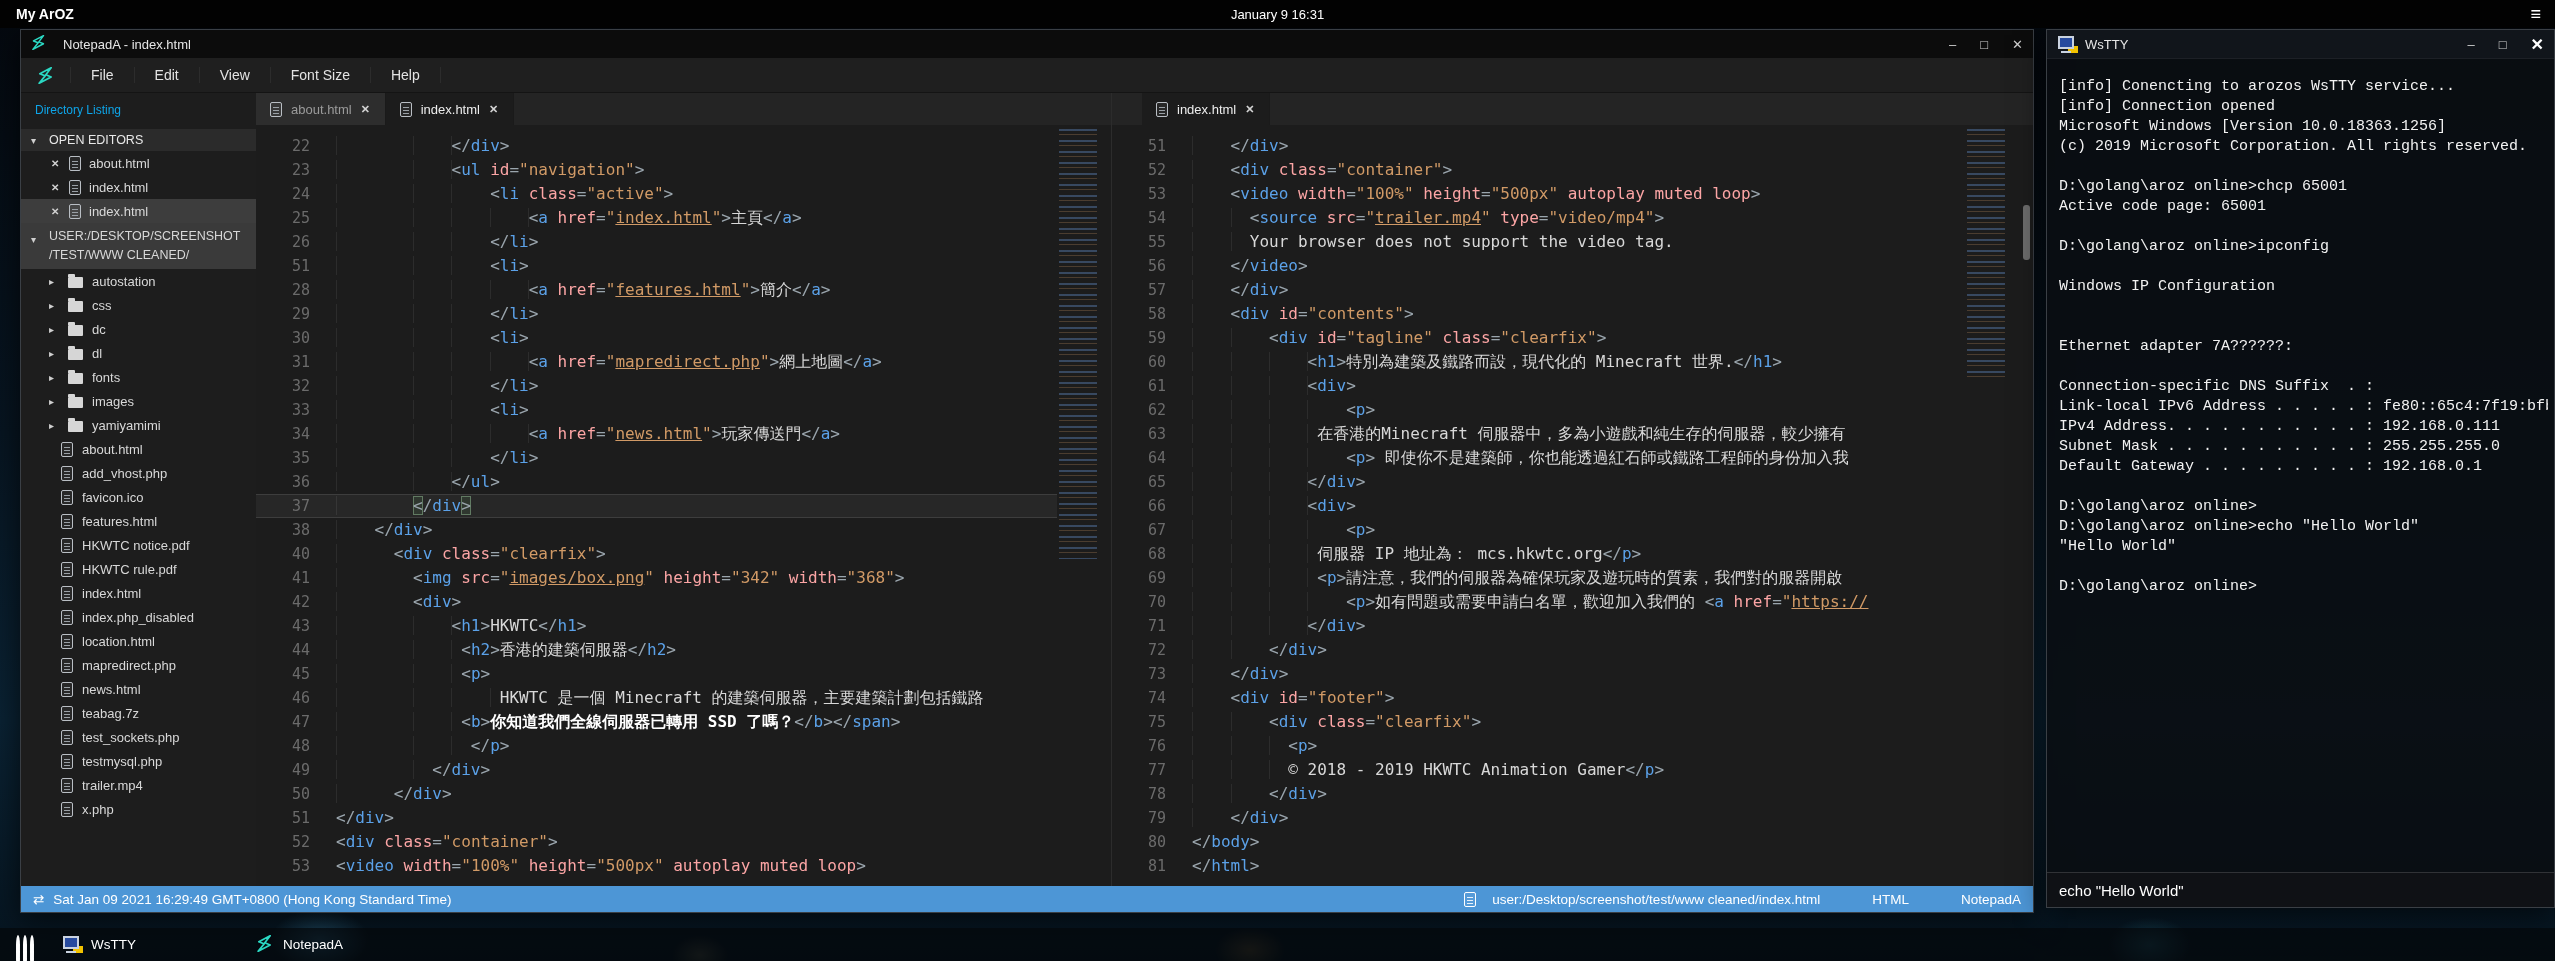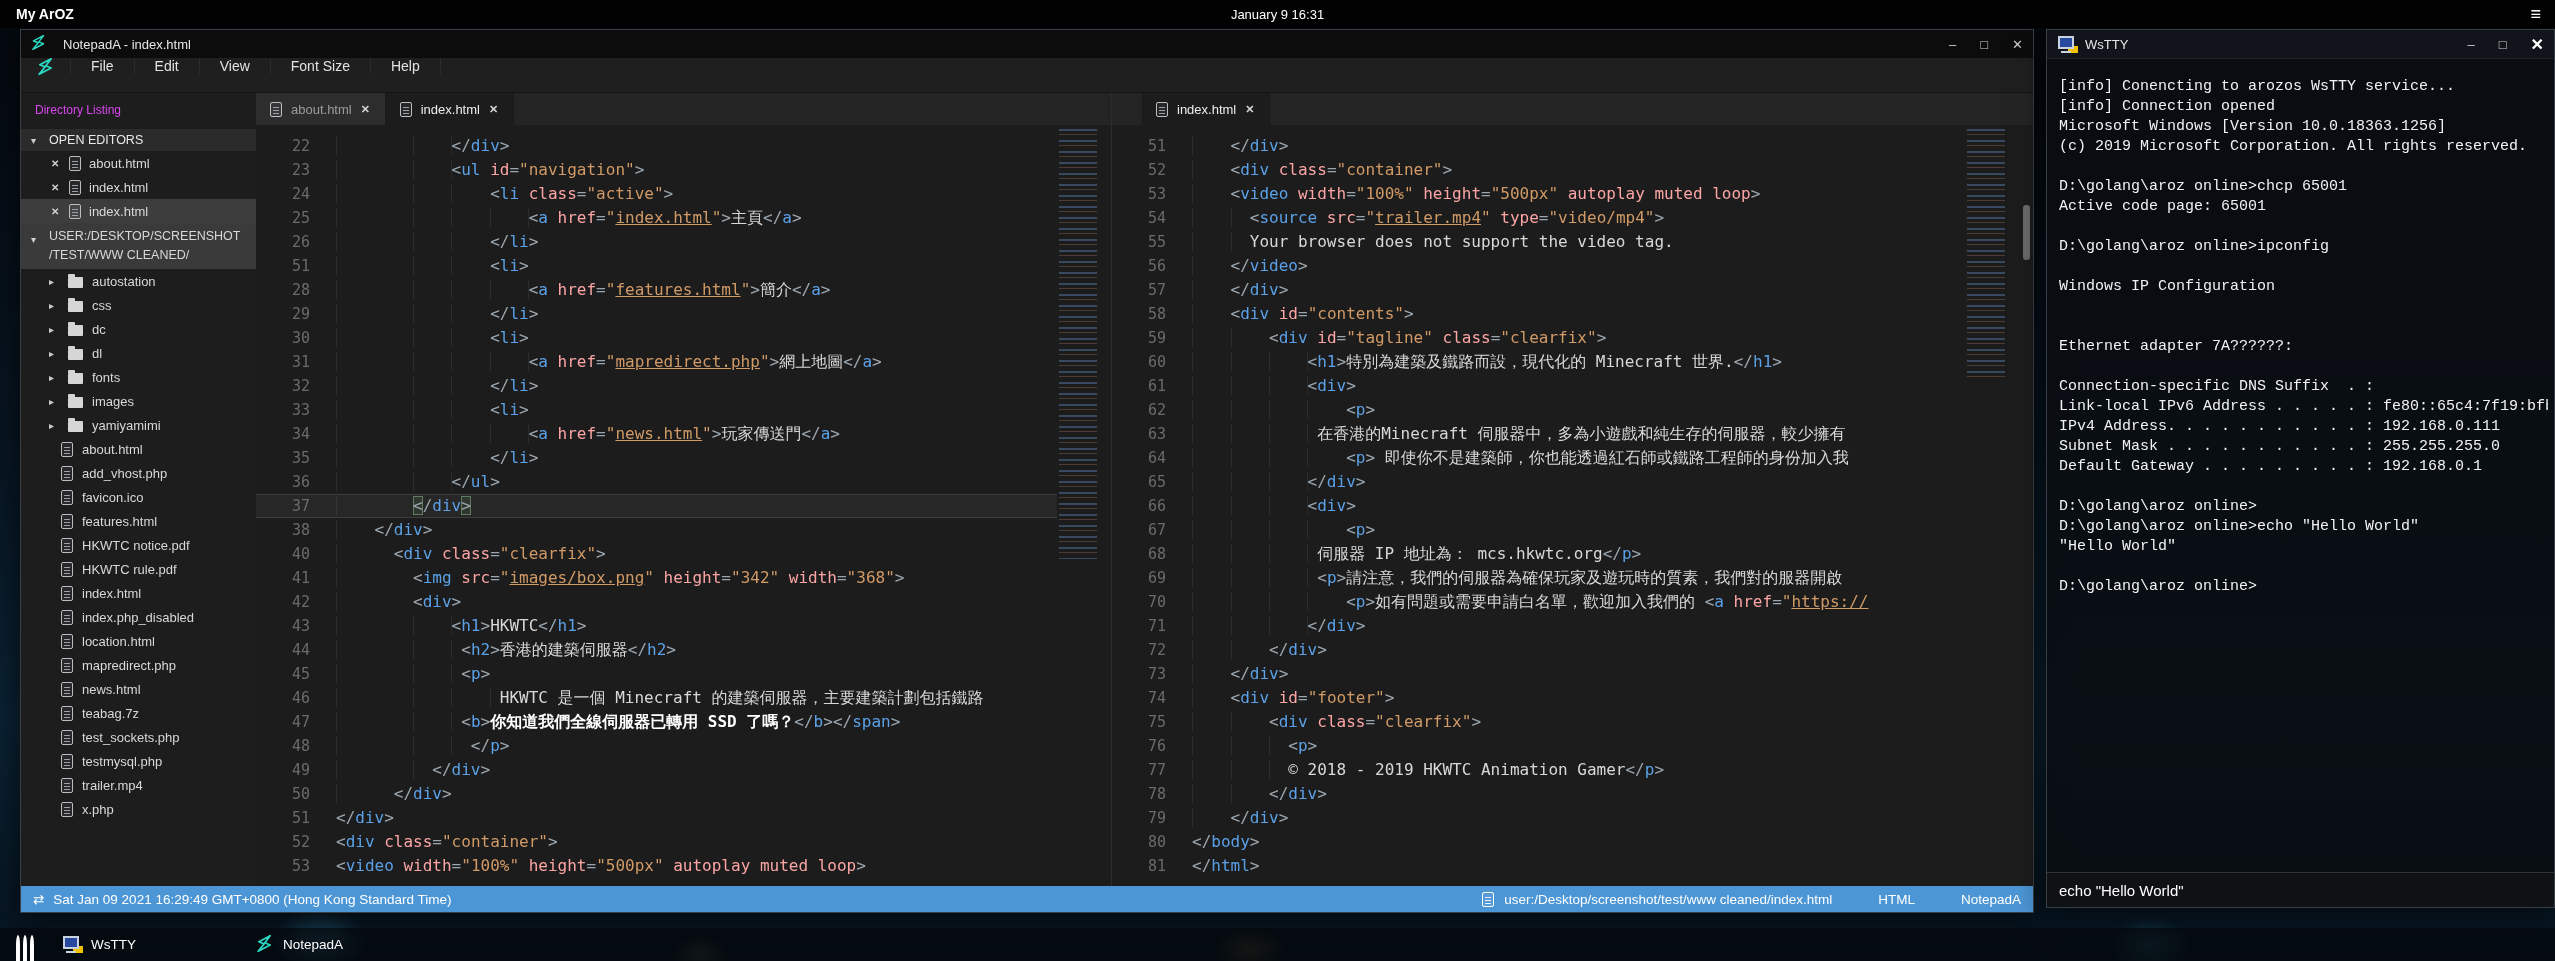--- a/index.html
+++ b/index.html
@@ -21,28 +21,28 @@
   .topbar .burger{position:absolute;right:14px;font-size:18px;line-height:28px}
   
   .win{position:absolute;border:1px solid #3a3f45;box-sizing:border-box;box-shadow:0 6px 28px rgba(0,0,0,.65)}
   .titlebar{height:28px;display:flex;align-items:center;padding:0 10px;color:#e6e6e6;font-size:13px;flex:none}
   .controls{margin-left:auto;display:flex;align-items:center;gap:24px;color:#cfcfcf}
   .ctrl{cursor:default;font-size:13px;line-height:13px}
   .ctrl.big{font-size:16px;font-weight:700;color:#fff}
   
   .np{left:20px;top:29px;width:2014px;height:884px;display:flex;flex-direction:column;background:#1c1c1c}
   .np-title{background:#0c0c0c;gap:17px}
-  .np-menu{height:34px;background:#1f1f1f;display:flex;align-items:flex-start;border-bottom:1px solid #141414;flex:none}
+  .np-menu{height:34px;background:#1f1f1f;display:flex;align-items:center;border-bottom:1px solid #141414;flex:none}
   .np-menu .logo{display:flex;align-items:center;padding:0 16px}
   .menu-item{display:flex;align-items:center;padding:0 20px;color:#e3e3e3;font-size:14px;border-left:1px solid rgba(255,255,255,.06)}
   .menu-item:last-child{border-right:1px solid rgba(255,255,255,.06)}
   .np-body{flex:1;display:flex;min-height:0}
   
   .sidebar{width:235px;flex:none;background:#1d1d1d;color:#d8d8d8;font-size:13px;overflow:hidden}
-  .sb-heading{color:#d946ef;font-size:12px;padding:10px 14px 12px}
+  .sb-heading{color:#0ea5e9;font-size:12px;padding:10px 14px 12px}
   .sb-section{height:22px;display:flex;align-items:center;gap:8px;background:#2b2b2b;padding:0 10px;font-size:12.5px;color:#e8e8e8}
   .caret{color:#cfcfcf;font-size:10px;width:10px;flex:none}
   .oerow{height:24px;display:flex;align-items:center;gap:8px;padding:0 10px 0 30px}
   .oerow.sel{background:#3d3d3d}
   .closex{color:#d2d2d2;font-size:10px;font-weight:700;width:10px;flex:none}
   .rootheader{background:#3a3a3a;padding:4px 10px;line-height:19px;font-size:12.5px;display:flex;gap:8px}
   .rootheader .rl{white-space:pre-line}
   .treerow{height:24px;display:flex;align-items:center;gap:9px;padding:0 10px 0 28px}
   .treerow.file{padding-left:40px}
   .lbl{white-space:nowrap;overflow:hidden}
@@ -78,21 +78,21 @@
   .sg-bm{color:#9aa5ad;box-shadow:inset 0 0 0 1px #617a62;background:rgba(96,140,96,.16)}
   .sg-w{background-image:repeating-linear-gradient(to right,rgba(255,255,255,.07) 0 1px,transparent 1px 38.5px)}
   .minimap{width:48px;flex:none;padding:4px 4px 0 2px}
   .mm{width:38px;opacity:.75;background:repeating-linear-gradient(180deg,rgba(110,160,230,.45) 0 2px,transparent 2px 5px,rgba(209,154,102,.35) 5px 6px,transparent 6px 11px)}
   .mm.left{height:430px}.mm.right{height:250px}
   .vscroll{width:14px;flex:none;position:relative}
   .vthumb{position:absolute;right:3px;top:80px;width:7px;height:55px;background:rgba(255,255,255,.35);border-radius:3px}
   
   .statusbar{height:26px;flex:none;background:#4d96d6;color:#fff;display:flex;align-items:center;font-size:13.5px;padding:0 12px}
   .statusbar .left{display:flex;align-items:center;gap:9px}
-  .statusbar .right{margin-left:auto;display:flex;align-items:flex-end;gap:10px}
+  .statusbar .right{margin-left:auto;display:flex;align-items:flex-end;gap:16px}
   .statusbar .gap{margin-left:36px}
   .statusbar .ic-file{border-color:#fff}
   .statusbar .ic-file::before{background:#e8f1fa;box-shadow:0 3px 0 #e8f1fa,0 6px 0 #e8f1fa}
   
   .tty{left:2046px;top:29px;width:509px;height:879px;display:flex;flex-direction:column;background:rgba(10,13,18,.90)}
   .tty-title{background:rgba(18,22,28,.96);gap:9px;border-bottom:1px solid rgba(255,255,255,.05)}
   .tty-body{flex:1;padding:18px 6px 0 12px;overflow:hidden}
   .tline{height:20px;white-space:pre;font:15px/20px "Liberation Mono",monospace;color:#f2f2f2;overflow:hidden}
   .tty-input{flex:none;height:34px;border-top:1px solid rgba(255,255,255,.14);background:rgba(16,18,22,.85);
     display:flex;align-items:center;padding:0 12px;color:#fff;font-size:15px}

